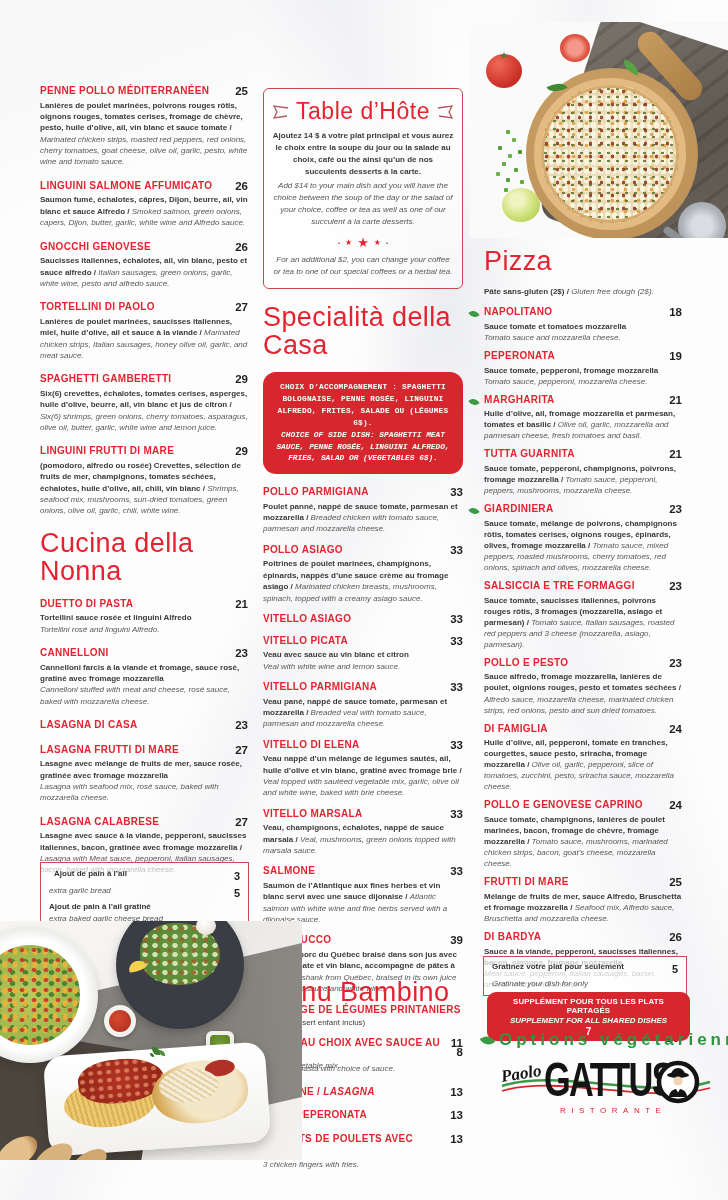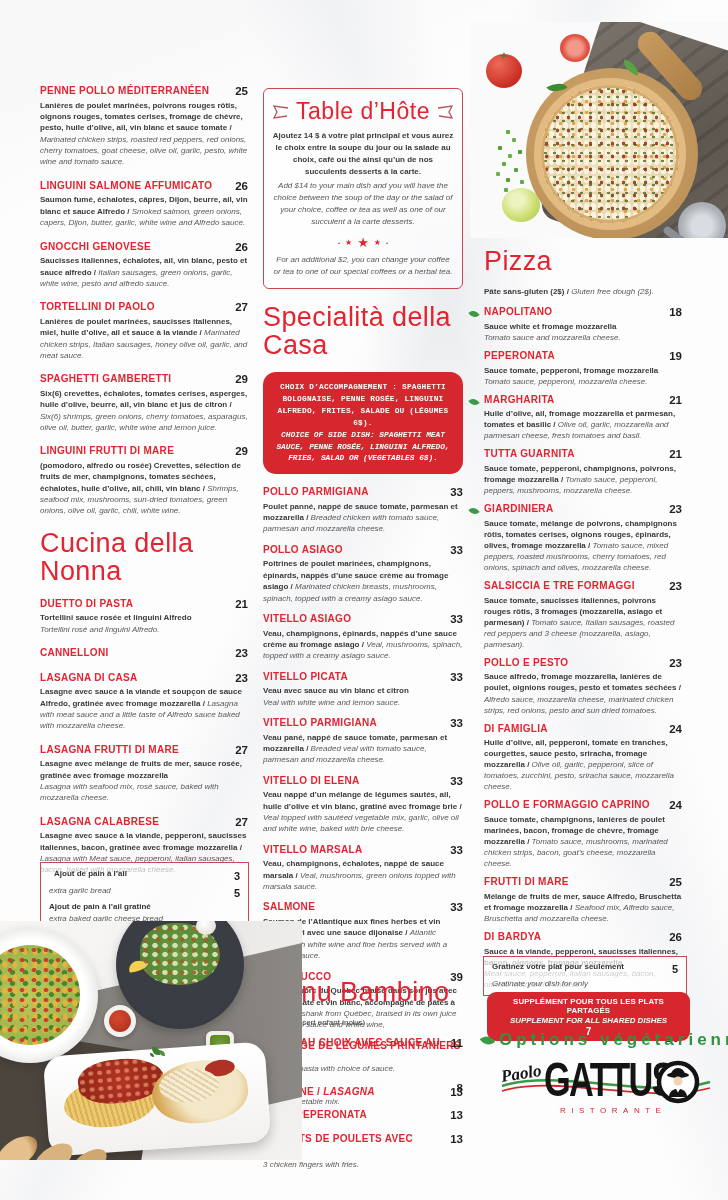--- a/index.html
+++ b/index.html
@@ -247,28 +247,28 @@
           <span class="item-price">21</span>
         </div>
         <p class="item-desc"><span class="fr">Tortellini sauce rosée et linguini Alfredo</span><span class="en block">Tortellini rosé and linguini Alfredo.</span></p>
       </div>
 
       <div class="item">
         <div class="item-head">
           <h3 class="item-name">CANNELLONI</h3>
           <span class="item-price">23</span>
         </div>
+        <p class="item-desc"><span class="fr">Cannelloni farcis à la viande et fromage, sauce rosé, gratiné avec fromage mozzarella</span><span class="en block">Cannelloni stuffed with meat and cheese, rosé sauce, baked with mozzarella cheese.</span></p>
       </div>
 
       <div class="item">
         <div class="item-head">
           <h3 class="item-name">LASAGNA DI CASA</h3>
           <span class="item-price">23</span>
         </div>
-        <p class="item-desc"><span class="fr">Lasagne avec sauce à la viande et soupçon de sauce Alfredo, gratinée avec fromage mozzarella / </span><span class="en">Lasagna with meat sauce and a little taste of Alfredo sauce baked with mozzarella cheese.</span></p>
       </div>
 
       <div class="item">
         <div class="item-head">
           <h3 class="item-name">LASAGNA FRUTTI DI MARE</h3>
           <span class="item-price">27</span>
         </div>
         <p class="item-desc"><span class="fr">Lasagne avec mélange de fruits de mer, sauce rosée, gratinée avec fromage mozzarella</span><span class="en block">Lasagna with seafood mix, rosé sauce, baked with mozzarella cheese.</span></p>
       </div>
 
@@ -345,21 +345,20 @@
           <span class="item-price">33</span>
         </div>
         <p class="item-desc"><span class="fr">Poitrines de poulet marinées, champignons, épinards, nappés d’une sauce crème au fromage asiago / </span><span class="en">Marinated chicken breasts, mushrooms, spinach, topped with a creamy asiago sauce.</span></p>
       </div>
 
       <div class="item">
         <div class="item-head">
           <h3 class="item-name">VITELLO ASIAGO</h3>
           <span class="item-price">33</span>
         </div>
-        <p class="item-desc"><span class="fr">Veau, champignons, épinards, nappés d’une sauce crème au fromage asiago / </span><span class="en">Veal, mushrooms, spinach, topped with a creamy asiago sauce.</span></p>
       </div>
 
       <div class="item">
         <div class="item-head">
           <h3 class="item-name">VITELLO PICATA</h3>
           <span class="item-price">33</span>
         </div>
         <p class="item-desc"><span class="fr">Veau avec sauce au vin blanc et citron</span><span class="en block">Veal with white wine and lemon sauce.</span></p>
       </div>
 
@@ -461,21 +460,21 @@
   <p class="pizza-note"><span class="fr">Pâte sans-gluten (2$) / </span><span class="en">Gluten free dough (2$).</span></p>
 
   <div class="list">
 
       <div class="item">
         <span class="leaf"></span>
         <div class="item-head">
           <h3 class="item-name">NAPOLITANO</h3>
           <span class="item-price">18</span>
         </div>
-        <p class="item-desc"><span class="fr">Sauce white et fromage mozzarella</span><span class="en block">Tomato sauce and mozzarella cheese.</span></p>
+        <p class="item-desc"><span class="fr">Sauce tomate et tomatoes mozzarella</span><span class="en block">Tomato sauce and mozzarella cheese.</span></p>
       </div>
 
       <div class="item">
 
         <div class="item-head">
           <h3 class="item-name">PEPERONATA</h3>
           <span class="item-price">19</span>
         </div>
         <p class="item-desc"><span class="fr">Sauce tomate, pepperoni, fromage mozzarella</span><span class="en block">Tomato sauce, pepperoni, mozzarella cheese.</span></p>
       </div>
@@ -530,21 +529,21 @@
         <div class="item-head">
           <h3 class="item-name">DI FAMIGLIA</h3>
           <span class="item-price">24</span>
         </div>
         <p class="item-desc"><span class="fr">Huile d’olive, ail, pepperoni, tomate en tranches, courgettes, sauce pesto, sriracha, fromage mozzarella / </span><span class="en">Olive oil, garlic, pepperoni, slice of tomatoes, zucchini, pesto, sriracha sauce, mozzarella cheese.</span></p>
       </div>
 
       <div class="item">
 
         <div class="item-head">
-          <h3 class="item-name">POLLO E FORMAGGIO CAPRINO</h3>
+          <h3 class="item-name">POLLO E GENOVESE CAPRINO</h3>
           <span class="item-price">24</span>
         </div>
         <p class="item-desc"><span class="fr">Sauce tomate, champignons, lanières de poulet marinées, bacon, fromage de chèvre, fromage mozzarella / </span><span class="en">Tomato sauce, mushrooms, marinated chicken strips, bacon, goat’s cheese, mozzarella cheese.</span></p>
       </div>
 
       <div class="item">
 
         <div class="item-head">
           <h3 class="item-name">FRUTTI DI MARE</h3>
           <span class="item-price">25</span>

